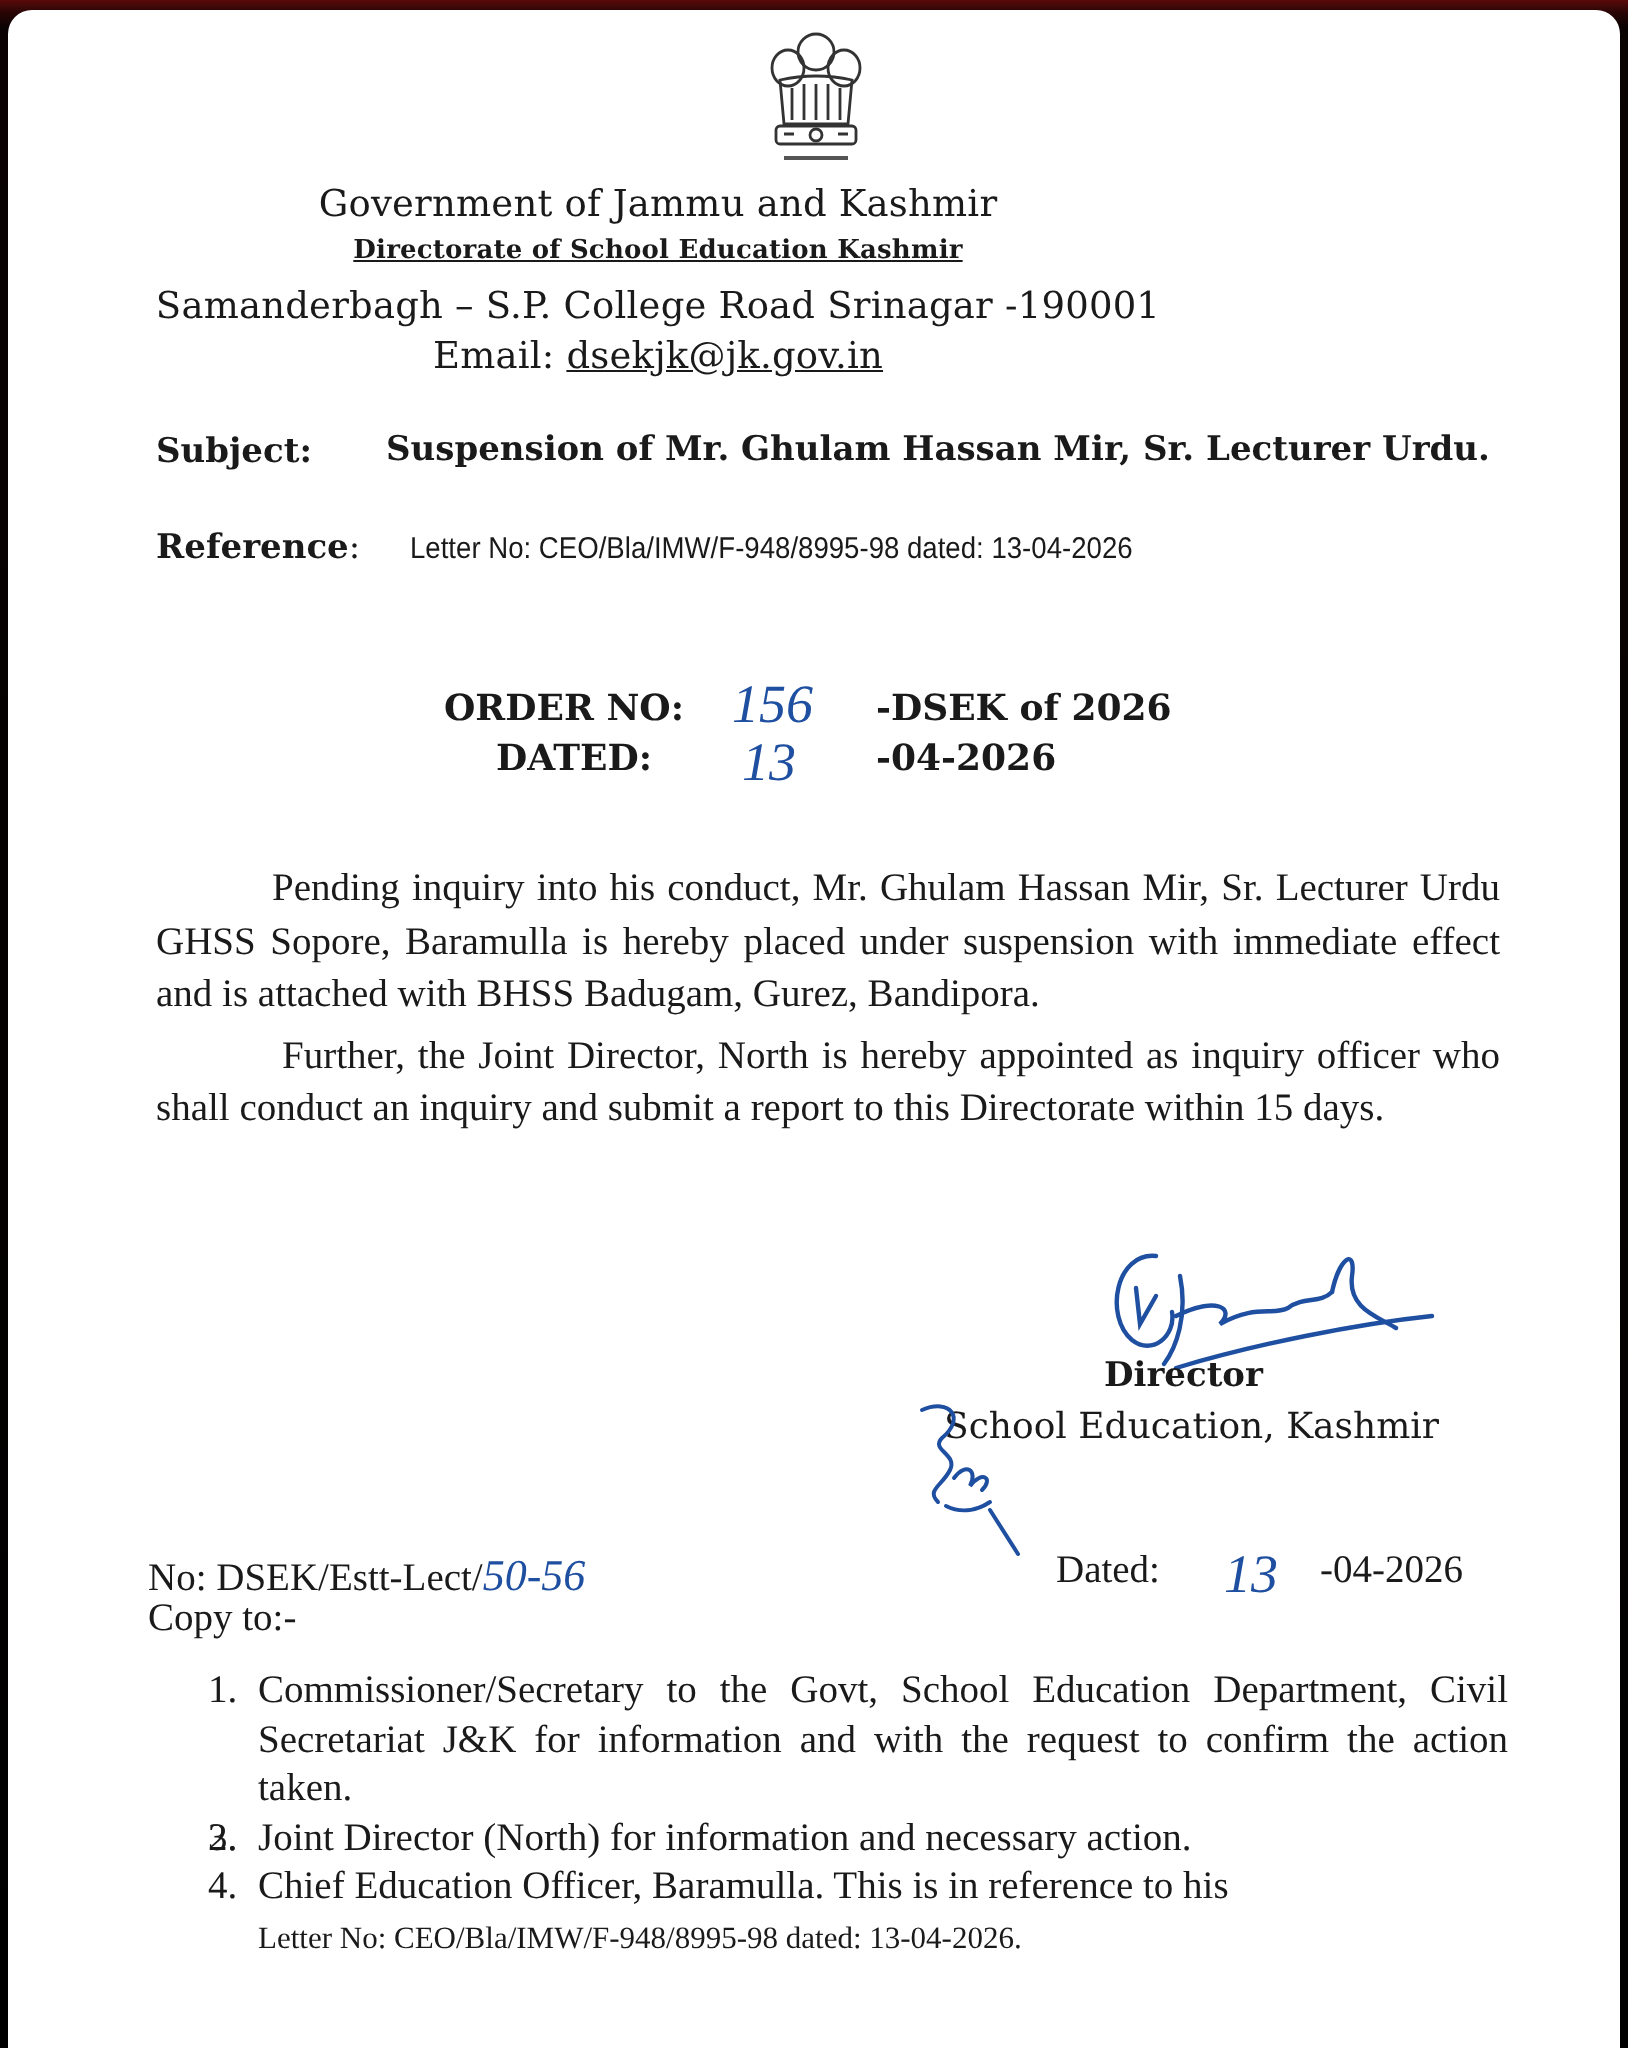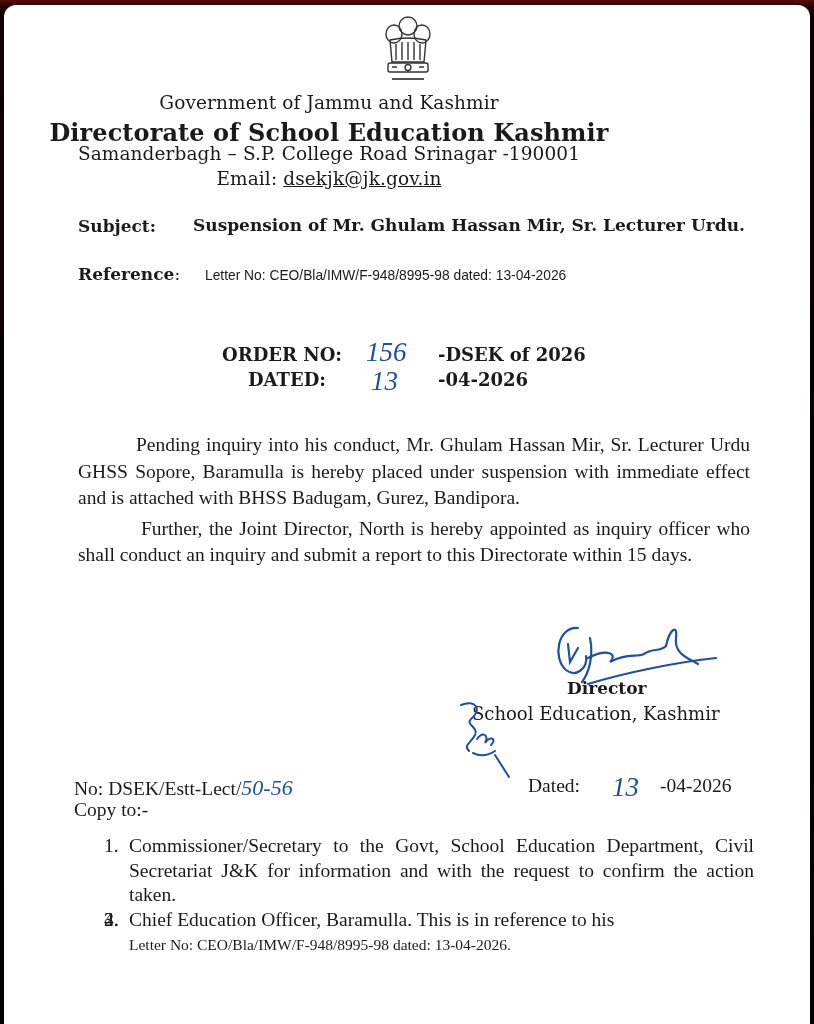--- a/index.html
+++ b/index.html
@@ -9,31 +9,31 @@
     position:relative;
     font-family: "DejaVu Serif", serif;
     color:#1a1a1a;
   }
   .card {
     position:absolute; left:4px; top:5px; width:806px; height:1030px;
     background:#fff; border-radius:12px;
   }
   .emblem { position:absolute; left:378px; top:10px; width:60px; height:76px; }
   .hdr { position:absolute; left:0; width:658px; text-align:center; font-size:18.5px; letter-spacing:0.1px; }
-  .hdr.b { font-weight:bold; font-size:24px; }
+  .hdr.b { font-weight:bold; font-size:13px;text-decoration:underline; }
   .mail { text-decoration:underline; }
   .lbl { position:absolute; font-weight:bold; font-size:17px; }
   .subj { position:absolute; left:193px; top:214px; width:570px; font-weight:bold; font-size:17px; line-height:23px; }
   .ref { position:absolute; left:205px; top:266px; font-family:"Liberation Sans Narrow","Liberation Sans",sans-serif; font-size:15px; transform:scaleX(0.92); transform-origin:left; }
   .order { position:absolute; font-weight:bold; font-size:18px; }
   .hand { position:absolute; color:#1f4fa0; font-family:Liberation Serif, serif; font-style:italic; }
   .body { position:absolute; left:74px; top:428px; width:680px; font-family:"Liberation Serif", serif; font-size:19.5px; line-height:26.5px; text-align:justify; }
   .body p { margin:4px; text-indent:58px; }
   .body p + p { text-indent:63px; }
-  .sig-dir { position:absolute; left:567px; top:678px; font-weight:bold; font-size:17px; }
+  .sig-dir { position:absolute; left:552px; top:678px; font-weight:bold; font-size:17px; }
   .sig-sub { position:absolute; left:472px; top:703px; font-size:18px; }
   .nol { position:absolute; left:74px; top:775px; font-family:"Liberation Serif", serif; font-size:19.5px; }
   .copy { position:absolute; left:74px; top:799px; font-family:"Liberation Serif", serif; font-size:19.5px; }
   .dated { position:absolute; left:528px; top:775px; font-family:"Liberation Serif", serif; font-size:19.5px; }
   .dated2 { position:absolute; left:660px; top:775px; font-family:"Liberation Serif", serif; font-size:19.5px; }
   ol.cc { position:absolute; left:104px; top:834px; width:650px; margin:0; padding:0; list-style:none;
     font-family:"Liberation Serif", serif; font-size:19.5px; line-height:24.5px; text-align:justify; }
   ol.cc li { position:relative; padding-left:25px; }
   ol.cc li .n { position:absolute; left:0; }
   .small { font-size:15.5px; }
@@ -108,15 +108,15 @@
   <span>No: DSEK/Estt-Lect/</span><span class="hand" style="position:static; font-size:22px;">50-56</span>
 </div>
 <div class="dated">Dated:</div>
 <div class="hand" style="left:612px; top:772px; font-size:27px;">13</div>
 <div class="dated2">-04-2026</div>
 <div class="copy">Copy to:-</div>
 
 <ol class="cc">
   <li><span class="n">1.</span><span>Commissioner/Secretary to the Govt, School Education Department, Civil Secretariat J&amp;K for information and with the request to confirm the action taken.</span></li>
   <li><span class="n">2.</span></li>
-  <li><span class="n">3.</span></li>
+  <li><span class="n">3.</span><span>Joint Director (North) for information and necessary action.</span></li>
   <li><span class="n">4.</span><span>Chief Education Officer, Baramulla. This is in reference to his</span><br><span class="small">Letter No: CEO/Bla/IMW/F-948/8995-98 dated: 13-04-2026.</span></li>
 </ol>
 
 </body></html>

